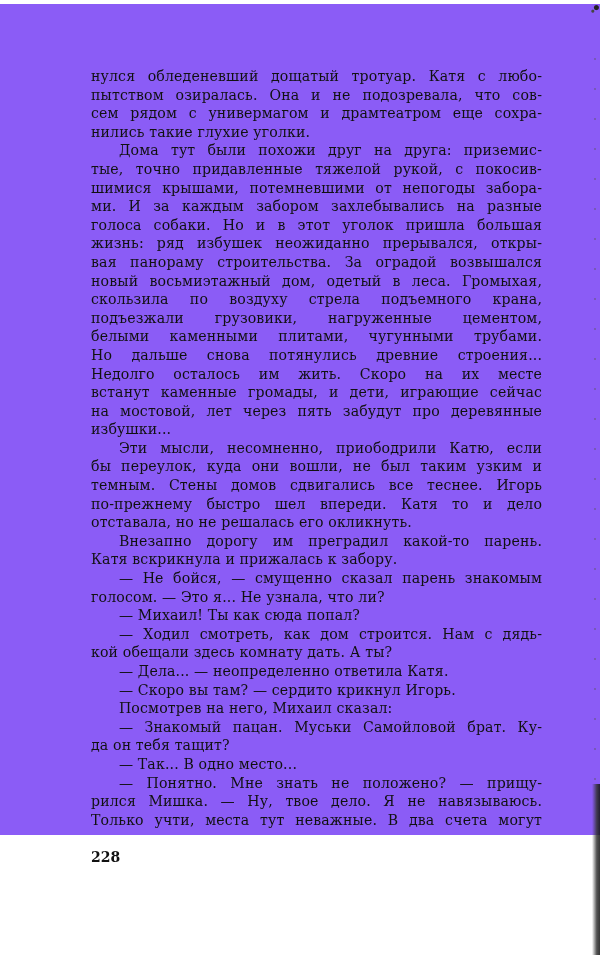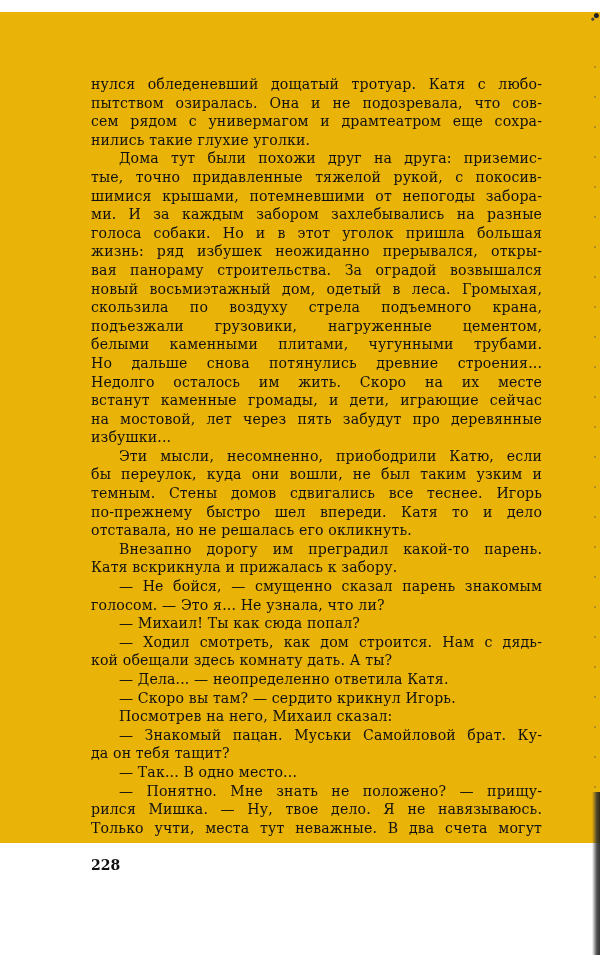--- a/index.html
+++ b/index.html
@@ -1,17 +1,17 @@
 <!DOCTYPE html>
 <html><head>
 <meta charset="utf-8">
 <style>
   html, body { margin: 0; padding: 0; background: #ffffff; }
   body { width: 600px; height: 955px; position: relative; overflow: hidden; }
-  .page { position: absolute; left: 0; top: 12px; width: 600px; height: 831px; background: #eab308; }
+  .page { position: absolute; left: 0; top: 4px; width: 600px; height: 831px; background: #8b5cf6; }
   .text-block { position: absolute; left: 91px; top: 63px; width: 451px; }
   .line {
     font-family: "DejaVu Serif", "Liberation Serif", serif;
     font-size: 15.2px;
     line-height: 18.6px;
     height: 18.6px;
     color: #111111;
     text-align: justify;
     text-align-last: justify;
     white-space: nowrap;

